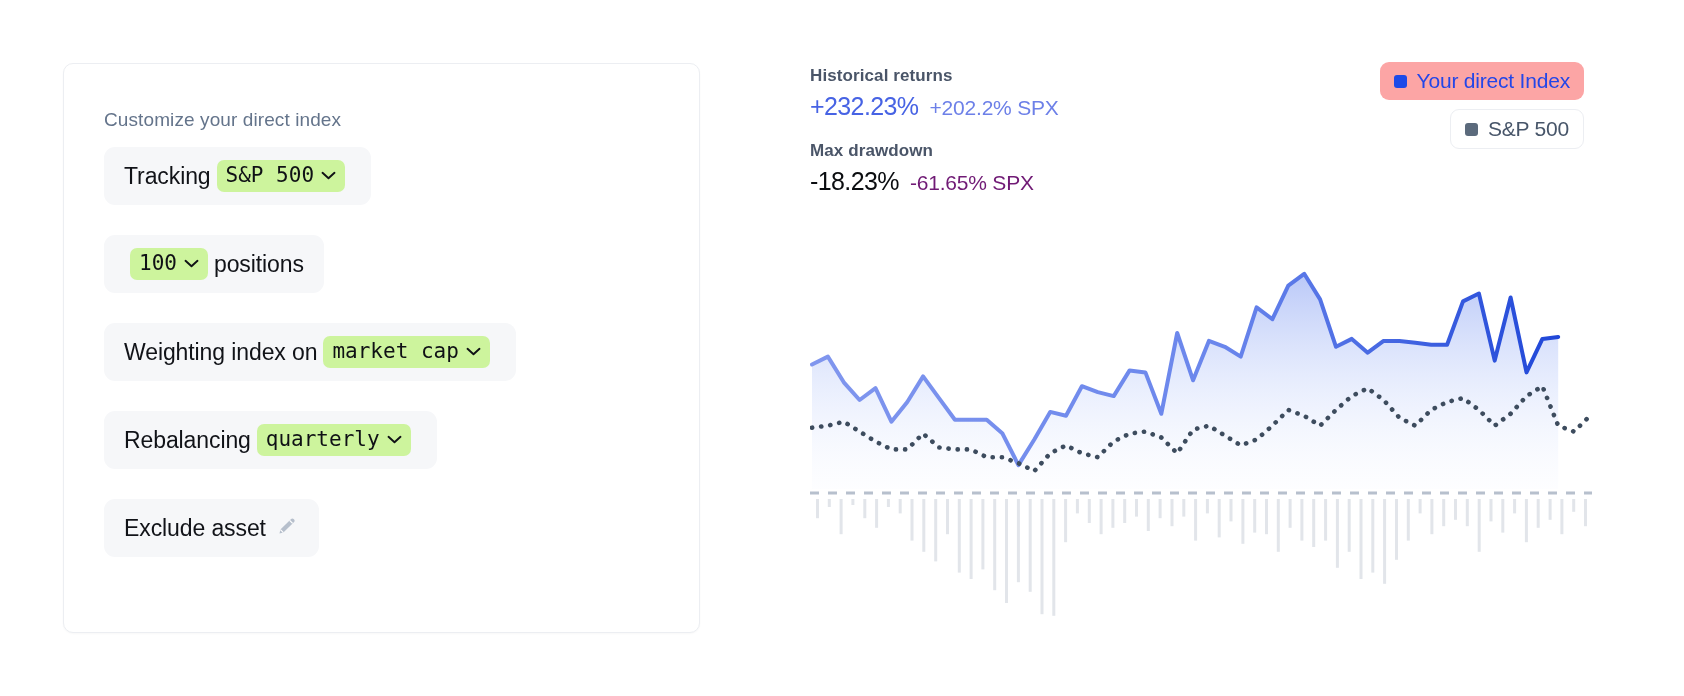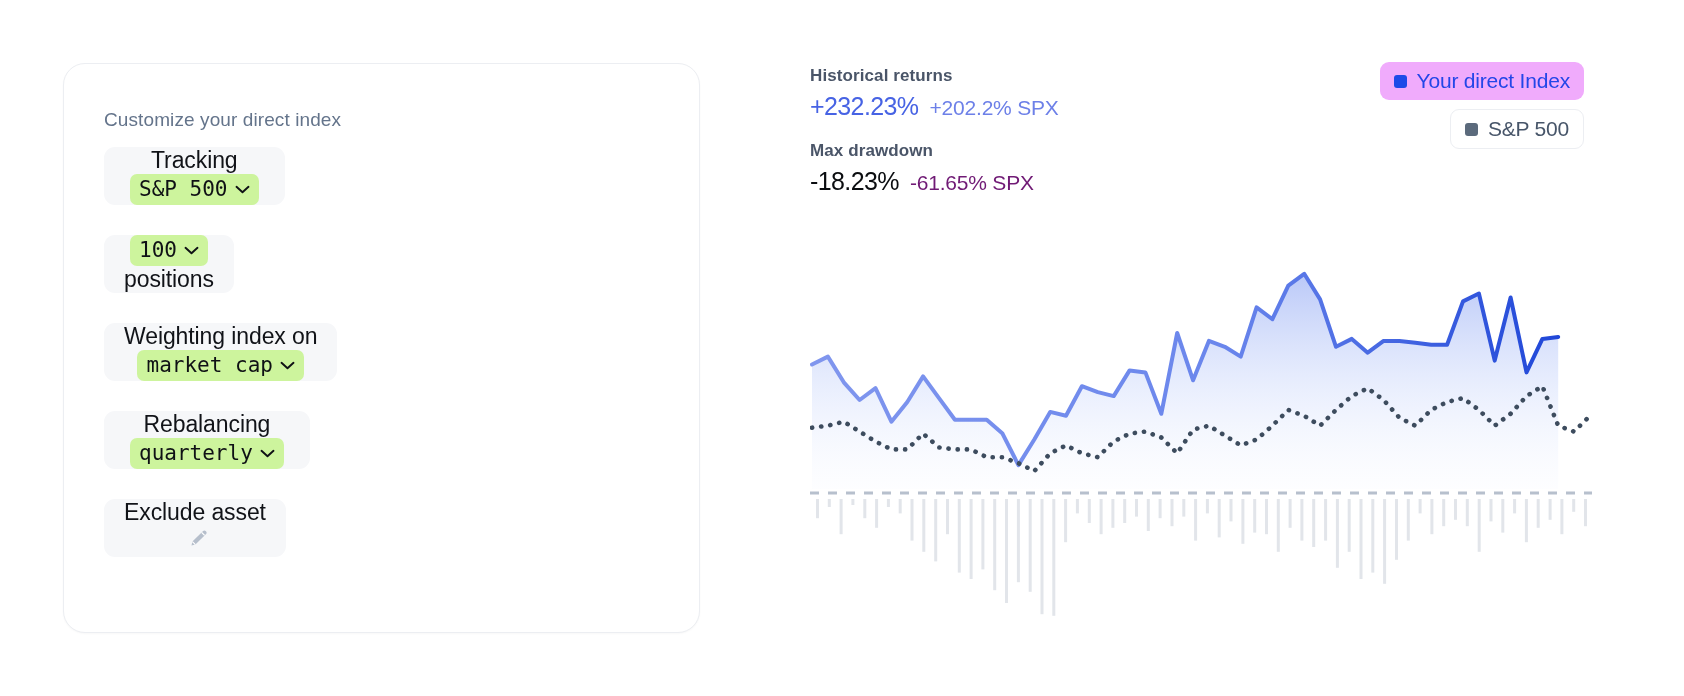--- a/index.html
+++ b/index.html
@@ -12,41 +12,40 @@
   }
   .page { position: relative; width: 1684px; height: 696px; }
 
   
   .config-card {
     position: absolute;
     left: 63px; top: 63px;
     width: 637px; height: 570px;
     background: #ffffff;
     border: 1px solid #eceef2;
-    border-radius: 22px;
+    border-radius: 10px;
     box-shadow: 0 1px 2px rgba(16,24,40,0.03);
   }
   .card-title {
     position: absolute;
     left: 40px; top: 45px;
     font-size: 19px;
     color: #64748b;
     letter-spacing: 0.1px;
   }
   .rows { position: absolute; left: 40px; top: 83px; width: 560px; }
   .cfg-row {
     background: #f6f7f9;
     border-radius: 11px;
     height: 58px;
     display: inline-flex;
     align-items: center;
     padding: 0 20px;
     margin-bottom: 30px;
     white-space: nowrap;
-    flex-direction: column;
   }
   .cfg-row .txt {
     font-size: 23px;
     color: #111318;
     letter-spacing: -0.1px;
   }
   .chip {
     display: inline-flex;
     align-items: center;
     gap: 7px;
@@ -85,21 +84,21 @@
   .legend-pill {
     display: inline-flex;
     align-items: center;
     gap: 10px;
     border-radius: 9px;
     padding: 7px 14px;
     font-size: 21px;
     letter-spacing: -0.2px;
     white-space: nowrap;
   }
-  .legend-pill.primary { background: #f0abfc; color: #2346e8; }
+  .legend-pill.primary { background: #fca5a5; color: #2346e8; }
   .legend-pill.secondary { background: #ffffff; border: 1px solid #eceef2; color: #475569; margin-top: 9px; }
   .sw { width: 13px; height: 13px; border-radius: 3px; display: inline-block; }
   .sw.blue { background: #1d4ae8; }
   .sw.slate { background: #5b6a7c; }
 
   
   .chart-wrap { position: absolute; left: 810px; top: 250px; width: 782px; height: 386px; }
   .chart-wrap svg { display: block; }
 </style>
 </head>

